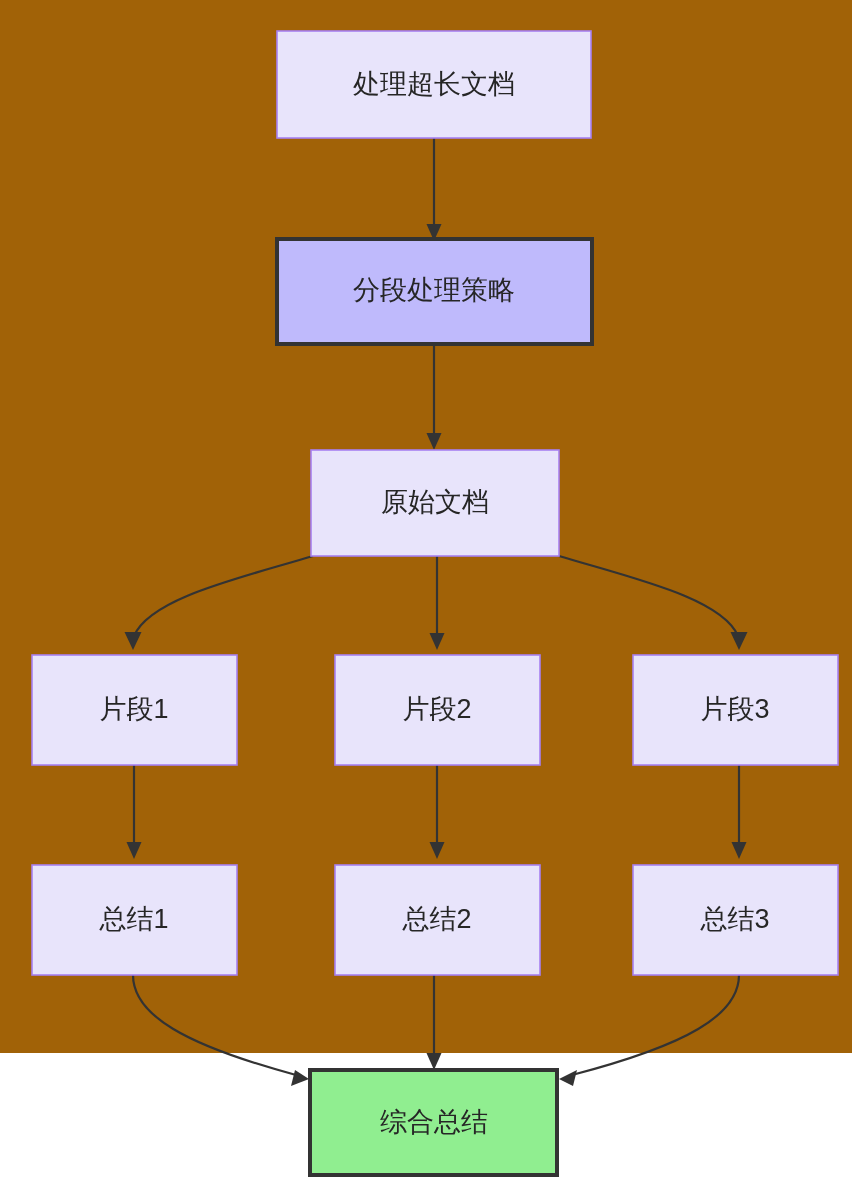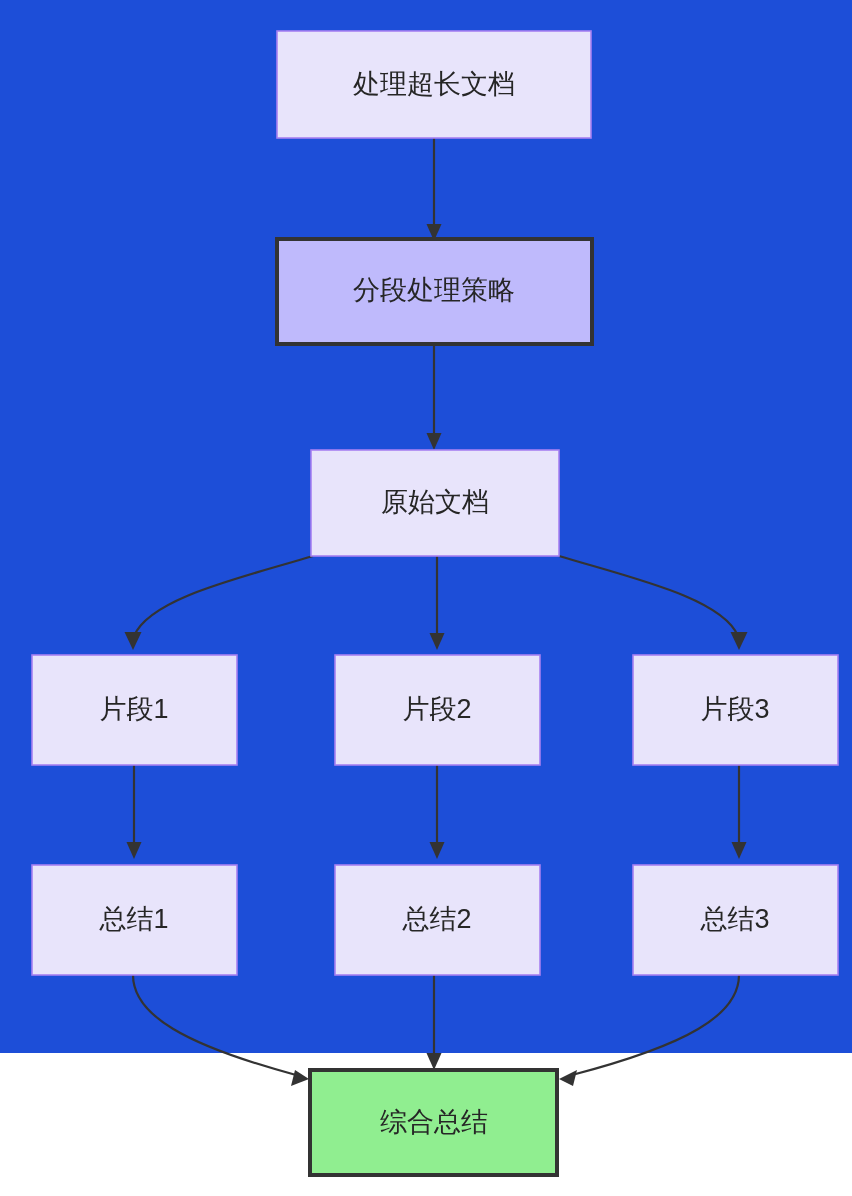--- a/index.html
+++ b/index.html
@@ -10,21 +10,21 @@
   body {
     width: 852px;
     height: 1196px;
     font-family: "Liberation Sans", "DejaVu Sans", sans-serif;
     overflow: hidden;
   }
   #flowchart-root {
     position: relative;
     width: 852px;
     height: 1053px;
-    background: #1d4ed8;
+    background: #a16207;
   }
   svg.diagram {
     display: block;
     width: 852px;
     height: 1196px;
   }
   .node-rect {
     stroke-width: 1.6;
   }
   .node-rect.thick {

